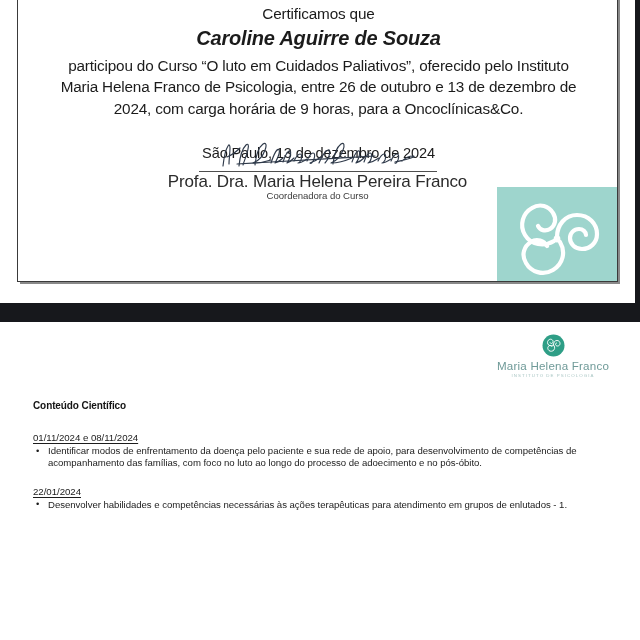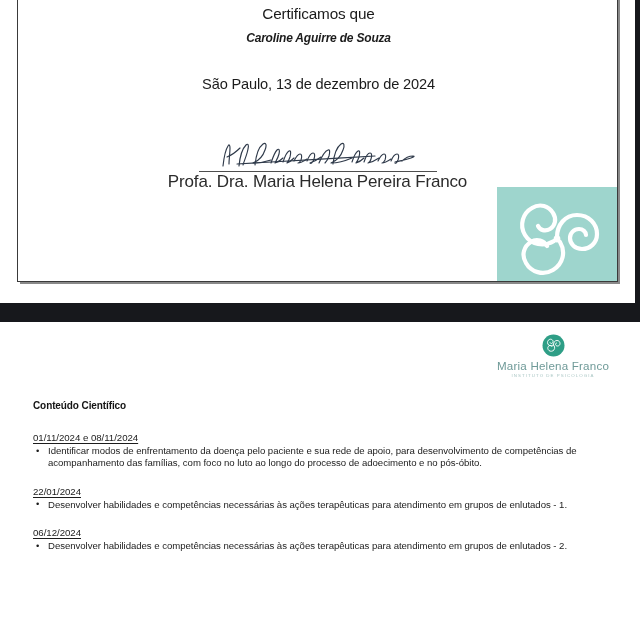--- a/index.html
+++ b/index.html
@@ -57,21 +57,21 @@
     line-height: 21.5px;
     letter-spacing: -0.15px;
     white-space: nowrap;
   }
   #cert-intro {
     margin-top: 2px;
   }
   #cert-name {
     font-weight: bold;
     font-style: italic;
-    font-size: 12px;
+    font-size: 20px;
     line-height: 24px;
     letter-spacing: -0.2px;
     margin-top: 1px;
   }
   #cert-body {
     text-align: center;
     color: #1b1b1b;
     font-size: 15.3px;
     line-height: 21.5px;
     letter-spacing: -0.18px;
@@ -247,20 +247,21 @@
   <div id="page-one">
 
     <div id="cert-frame">
 
       <div id="cert-inner">
 
         <div class="cert-line" id="cert-intro">Certificamos que</div>
 
         <div class="cert-line" id="cert-name">Caroline Aguirre de Souza</div>
 
+        <div id="cert-body">participou do Curso “O luto em Cuidados Paliativos”, oferecido pelo Instituto Maria Helena Franco de Psicologia, entre 26 de outubro e 13 de dezembro de 2024, com carga horária de 9 horas, para a Oncoclínicas&amp;Co.</div>
 
         <div class="cert-line" id="cert-place-date">São Paulo, 13 de dezembro de 2024</div>
       </div>
 
       <div id="signature-block">
         <svg id="signature-mark" viewBox="0 0 205 34">
           <g fill="none" stroke="#2f3a4a" stroke-width="1.15" stroke-linecap="round" stroke-linejoin="round">
             <path d="M8 27 C9 18, 11 10, 13 7 C14 5, 15 6, 15 9 C15 14, 14 20, 14 25"></path>
             <path d="M12 18 C17 16, 21 13, 25 9"></path>
             <path d="M24 27 C25 17, 28 9, 31 6 C33 4, 34 6, 33 10 C32 16, 29 22, 28 26"></path>
@@ -277,20 +278,21 @@
             <path d="M176 22 C178 17, 180 15, 182 15 C184 15, 184 18, 183 21 C182 23, 181 25, 180 24"></path>
             <path d="M180 23 C184 22, 190 21, 196 19 C199 18, 200 17, 198 17 C195 17, 190 19, 187 22"></path>
             <path d="M22 25 C50 23, 110 20, 160 17"></path>
           </g>
         </svg>
 
         <div id="signature-rule"></div>
 
         <div id="signature-name">Profa. Dra. Maria Helena Pereira Franco</div>
 
+        <div id="signature-role">Coordenadora do Curso</div>
       </div>
 
       <div id="cert-watermark">
         <svg width="120" height="94" viewBox="0 0 120 94">
           <path d="M120 94 L120 0 A60 60 0 0 0 0 56 L0 94 Z" fill="#9ed5cd"></path>
           <g fill="none" stroke="#ffffff" stroke-width="4.2" stroke-linecap="round">
             <path d="M60 50 C60 38, 68 28, 80 28 C92 28, 100 37, 100 47 C100 56, 93 62, 85 62 C78 62, 73 57, 73 51 C73 46, 77 42, 82 42 C86 42, 89 45, 89 48"></path>
             <path d="M57 54 C47 60, 34 58, 28 48 C22 38, 26 26, 35 21 C43 16, 52 19, 56 26 C60 32, 58 39, 53 42 C48 45, 43 43, 41 39"></path>
             <path d="M63 55 C69 65, 66 77, 56 83 C46 89, 34 85, 29 76 C24 68, 27 59, 34 55 C40 51, 47 54, 50 59"></path>
           </g>
@@ -329,22 +331,16 @@
             <ul class="module-list">
               <li class="module-item">Identificar modos de enfrentamento da doença pelo paciente e sua rede de apoio, para desenvolvimento de competências de acompanhamento das famílias, com foco no luto ao longo do processo de adoecimento e no pós-óbito.</li>
             </ul>
           </div>
           <div class="module">
             <div><span class="module-date">22/01/2024</span></div>
             <ul class="module-list">
               <li class="module-item">Desenvolver habilidades e competências necessárias às ações terapêuticas para atendimento em grupos de enlutados - 1.</li>
             </ul>
           </div>
-          <div class="module">
-            <div><span class="module-date">06/12/2024</span></div>
-            <ul class="module-list">
-              <li class="module-item">Desenvolver habilidades e competências necessárias às ações terapêuticas para atendimento em grupos de enlutados - 2.</li>
-            </ul>
-          </div>
         </div>
     </div>
   </div>
 </div>
 
 </body></html>

